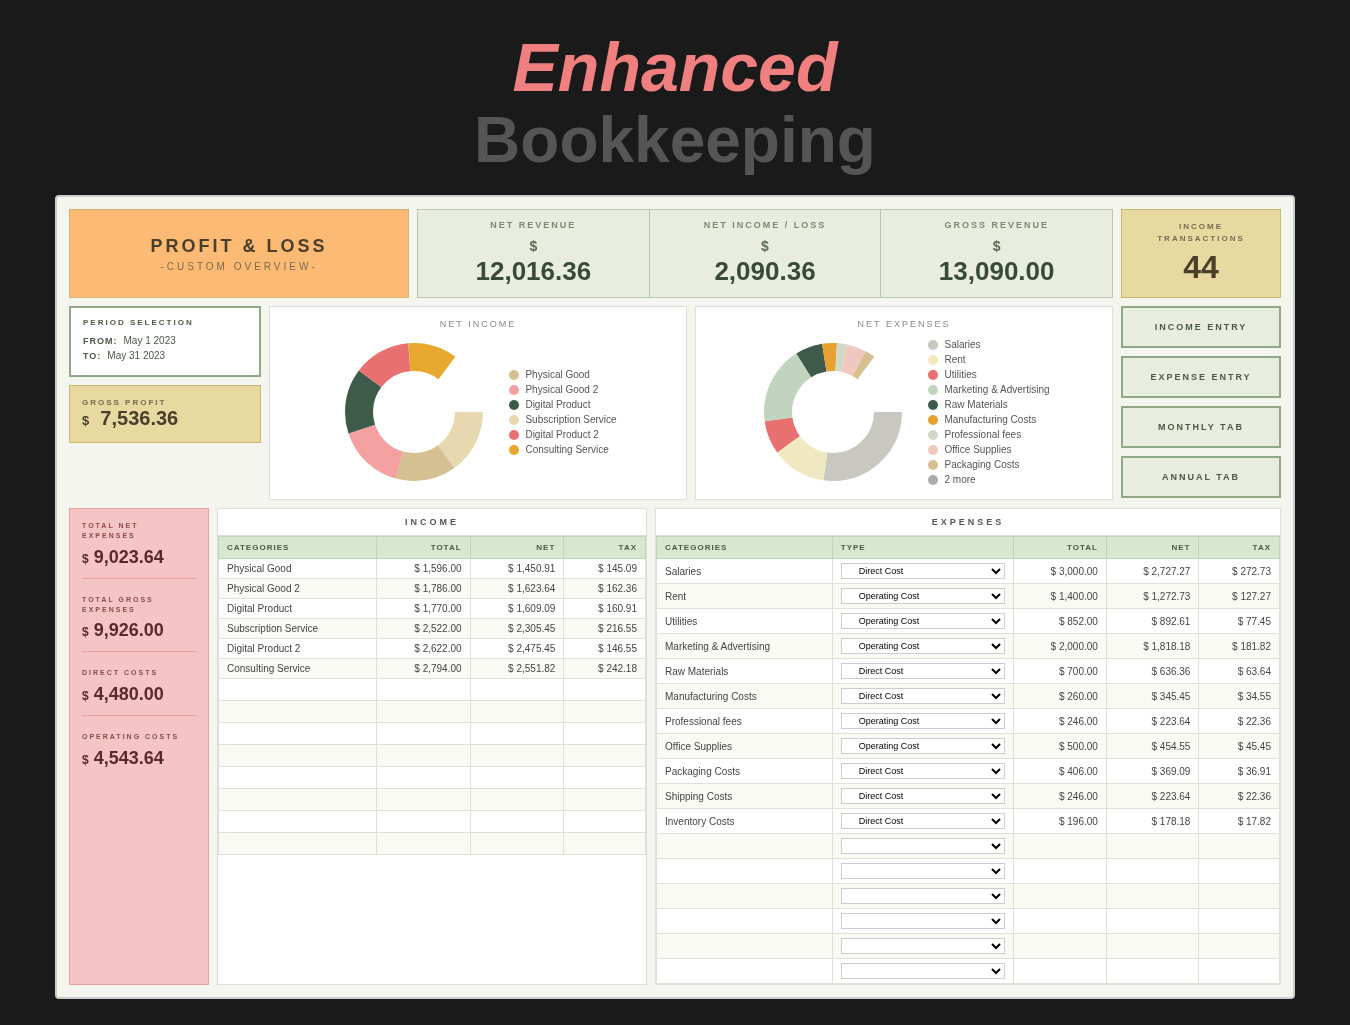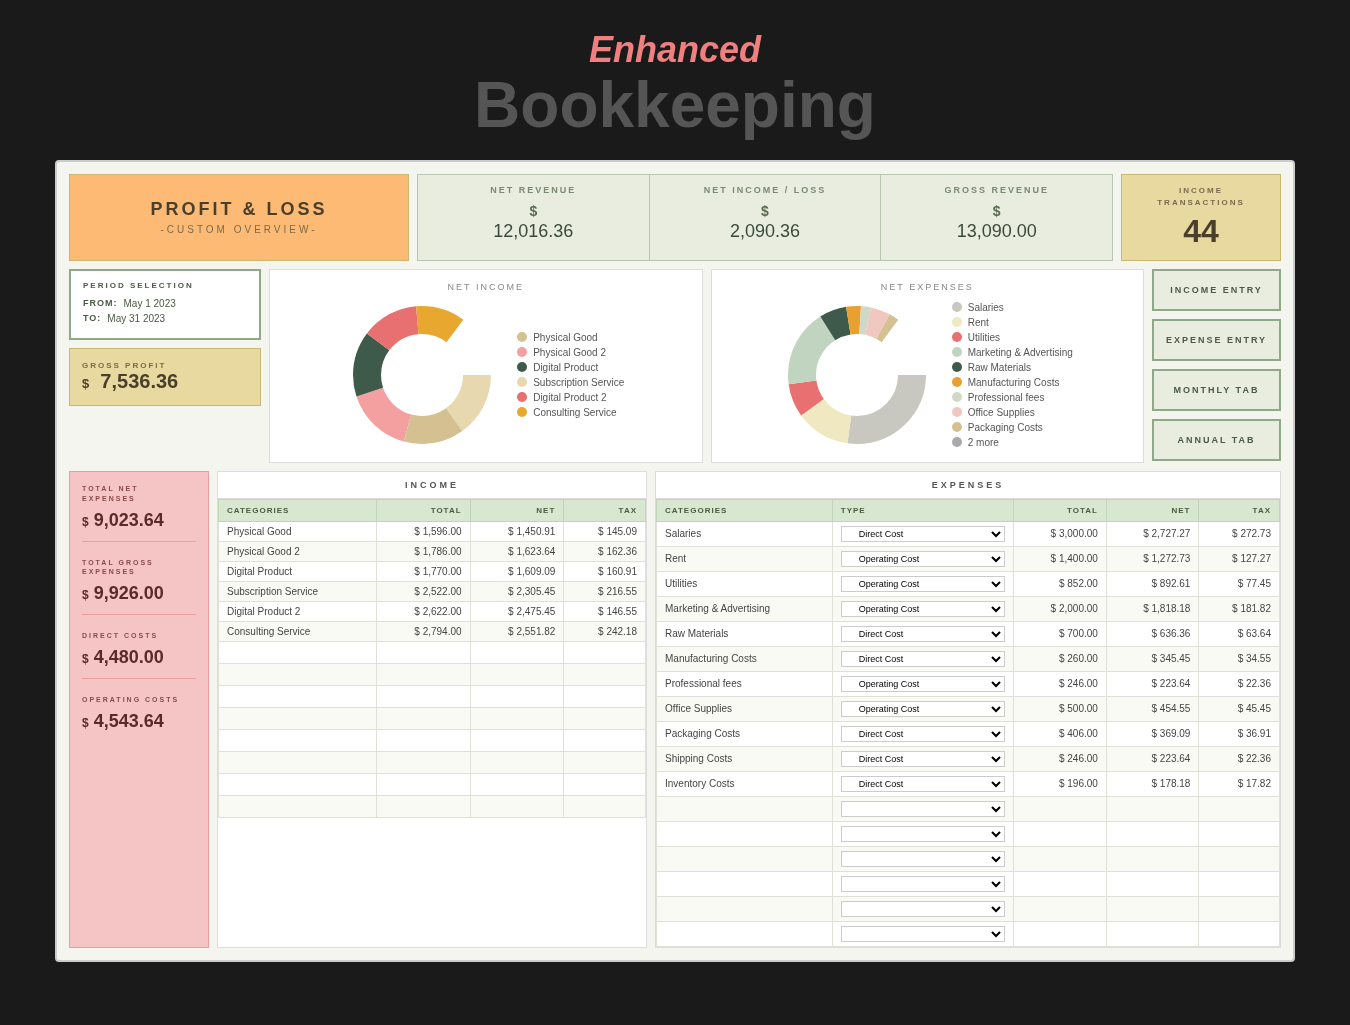--- a/index.html
+++ b/index.html
@@ -11,21 +11,21 @@
       flex-direction: column;
       align-items: center;
     }
 
     .title-area {
       text-align: center;
       padding: 30px 0 20px;
       width: 100%;
     }
     .title-enhanced {
-      font-size: 36px;
+      font-size: 68px;
       font-weight: 900;
       color: #f08080;
       font-style: italic;
       line-height: 1.1;
     }
     .title-bookkeeping {
       font-size: 64px;
       font-weight: 900;
       color: #555;
       line-height: 1.1;
@@ -86,22 +86,22 @@
     }
     .metric-box:last-child { border-right: none; }
     .metric-label {
       font-size: 9px;
       letter-spacing: 2px;
       color: #7a8a70;
       font-weight: 600;
       margin-bottom: 8px;
     }
     .metric-value {
-      font-size: 18px;
-      font-weight: 400;
+      font-size: 26px;
+      font-weight: 700;
       color: #3a4a3a;
     }
     .metric-currency {
       font-size: 14px;
       font-weight: 600;
       color: #5a6a50;
       display: block;
       margin-bottom: 2px;
     }
 
@@ -230,21 +230,21 @@
       color: #555;
     }
     .legend-dot {
       width: 10px;
       height: 10px;
       border-radius: 50%;
       flex-shrink: 0;
     }
 
     .right-buttons {
-      width: 129px;
+      width: 160px;
       flex-shrink: 0;
       display: flex;
       flex-direction: column;
       gap: 8px;
     }
     .action-btn {
       background: #e8ede0;
       border: 2px solid #8fa888;
       padding: 14px 8px;
       text-align: center;

